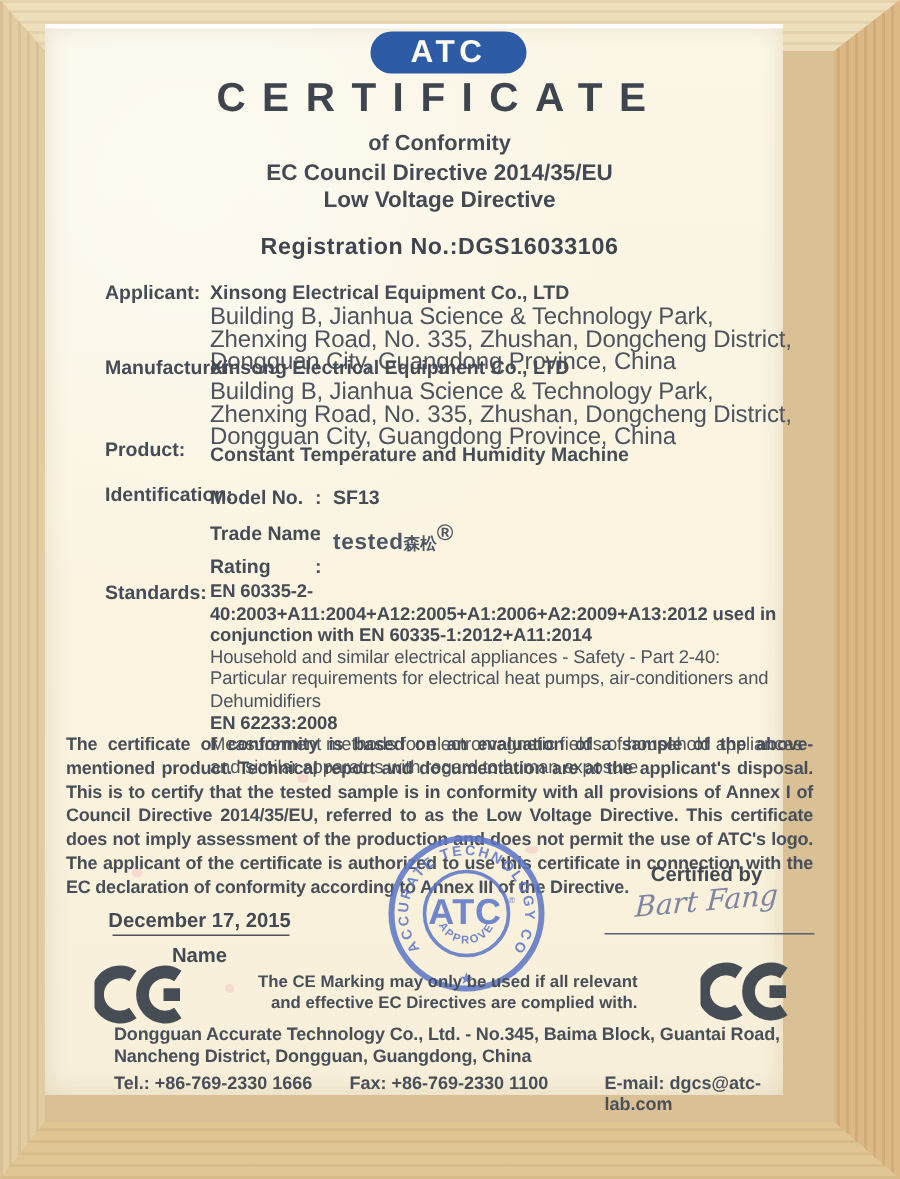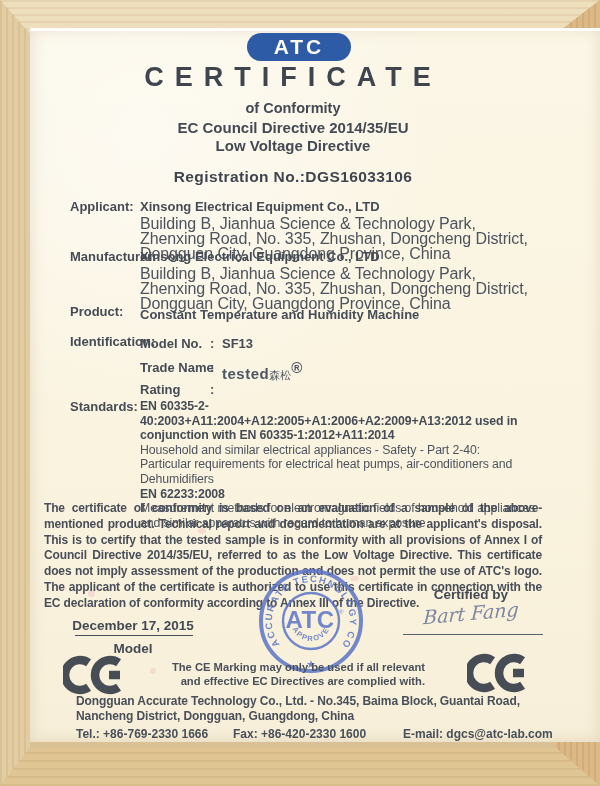--- a/index.html
+++ b/index.html
@@ -28,21 +28,21 @@
       repeating-linear-gradient(90deg, rgba(140,95,40,.13) 0 2px, rgba(0,0,0,0) 2px 6px),
       linear-gradient(270deg,#dcb987,#caa268);
   }
   .frame-bottom{
     clip-path:polygon(0 786px,30px 748px,556px 748px,600px 786px);
     background:
       repeating-linear-gradient(0deg, rgba(140,95,40,.10) 0 2px, rgba(0,0,0,0) 2px 8px),
       linear-gradient(0deg,#e0c694,#d2b27a);
   }
   .paper{
-    position:absolute; left:30px; top:28px; width:570px; height:714px;
+    position:absolute; left:30px; top:16px; width:492px; height:714px;
     background:
       radial-gradient(circle at 20% 15%, rgba(255,255,255,.5), rgba(255,255,255,0) 40%),
       linear-gradient(180deg,#fbf6e6 0%,#faf3df 60%,#f7efd9 100%);
     box-shadow: inset 0 0 16px rgba(120,90,40,.16);
   }
   .paper::before{content:""; position:absolute; left:0; top:0; width:100%; height:3px;
     background:rgba(255,255,255,.9);}
   .abs{position:absolute;}
   .ctr{left:0; width:526px; text-align:center;}
   .b{font-weight:bold;}
@@ -63,21 +63,21 @@
 
   .lbl{left:40px; font-size:13px; font-weight:bold; color:#454c56;}
   .val{left:110px; font-size:13px;}
   .name{font-weight:bold; color:#454c56;}
   .addr{width:402px; font-size:16px; line-height:15px; color:#4d545e; letter-spacing:-.1px;}
 
   .sub-lbl{left:110px; font-size:13px; font-weight:bold; color:#454c56;}
   .colon{left:180px; font-size:13px; font-weight:bold;}
   .sub-val{left:192px; font-size:13px; font-weight:bold; color:#454c56;}
   .semsong{font-weight:800; font-size:15px; letter-spacing:.5px; color:#4d5663;}
-  .semsong-cn{font-weight:400; font-size:11px; color:#4d5663;margin-top:17px;}
+  .semsong-cn{font-weight:700; font-size:11px; color:#4d5663;margin-top:17px;}
 
   .standards-block{left:110px; top:371px; width:400px; font-size:12.3px; line-height:14.6px;
     color:#4d545e; letter-spacing:-.1px;}
   .standards-block .b{color:#454c56;}
 
   .decl{left:14px; top:473px; width:498px; font-size:12px; font-weight:bold; line-height:15.8px;
     text-align:justify; color:#494f59; letter-spacing:-.15px;}
 
   .certified-lbl{left:361px; top:559px; width:160px; text-align:center;
     font-size:13.5px; font-weight:bold; color:#434a54;}
@@ -166,21 +166,21 @@
     </div>
 
     <div class="abs decl">The certificate of conformity is based on an evaluation of a sample of the above-mentioned product. Technical report and documentation are at the applicant's disposal. This is to certify that the tested sample is in conformity with all provisions of Annex I of Council Directive 2014/35/EU, referred to as the Low Voltage Directive. This certificate does not imply assessment of the production and does not permit the use of ATC's logo. The applicant of the certificate is authorized to use this certificate in connection with the EC declaration of conformity according to Annex III of the Directive.</div>
 
     <div class="abs certified-lbl">Certified by</div>
     <div class="abs signature">Bart Fang</div>
     <div class="abs sig-line"></div>
 
     <div class="abs date-val">December 17, 2015</div>
     <div class="abs date-line"></div>
-    <div class="abs date-lbl">Model</div>
+    <div class="abs date-lbl">Name</div>
 
     <svg class="abs stamp" viewBox="0 0 120 120">
       <g fill="none" stroke="#5b74c8">
         <circle cx="60" cy="60" r="50" stroke-width="4"></circle>
         <circle cx="60" cy="60" r="28" stroke-width="2.4"></circle>
       </g>
       <defs>
         <path id="ringPath" d="M 30.1,85.1 A 39,39 0 1 1 89.9,85.1"></path>
         <path id="subPath" d="M 41.2,66.8 A 20,20 0 0 0 78.8,66.8"></path>
       </defs>
@@ -207,17 +207,17 @@
         <path d="M 25.6,9.7 A 15,15 0 1 0 25.6,34.3"></path>
         <path d="M 55.6,9.7 A 15,15 0 1 0 55.6,34.3"></path>
         <path d="M 46,22 H 57"></path>
       </g>
     </svg>
 
     <div class="abs ce-note">The CE Marking may only be used if all relevant and effective EC Directives are complied with.</div>
 
     <div class="abs f-addr">Dongguan Accurate Technology Co., Ltd. - No.345, Baima Block, Guantai Road, Nancheng District, Dongguan, Guangdong, China</div>
     <div class="abs f-contact f-tel">Tel.: +86-769-2330 1666</div>
-    <div class="abs f-contact f-fax">Fax: +86-420-2330 1600</div>
+    <div class="abs f-contact f-fax">Fax: +86-769-2330 1100</div>
     <div class="abs f-contact f-email">E-mail: dgcs@atc-lab.com</div>
 
   </div>
 </div>
 
 </body></html>

